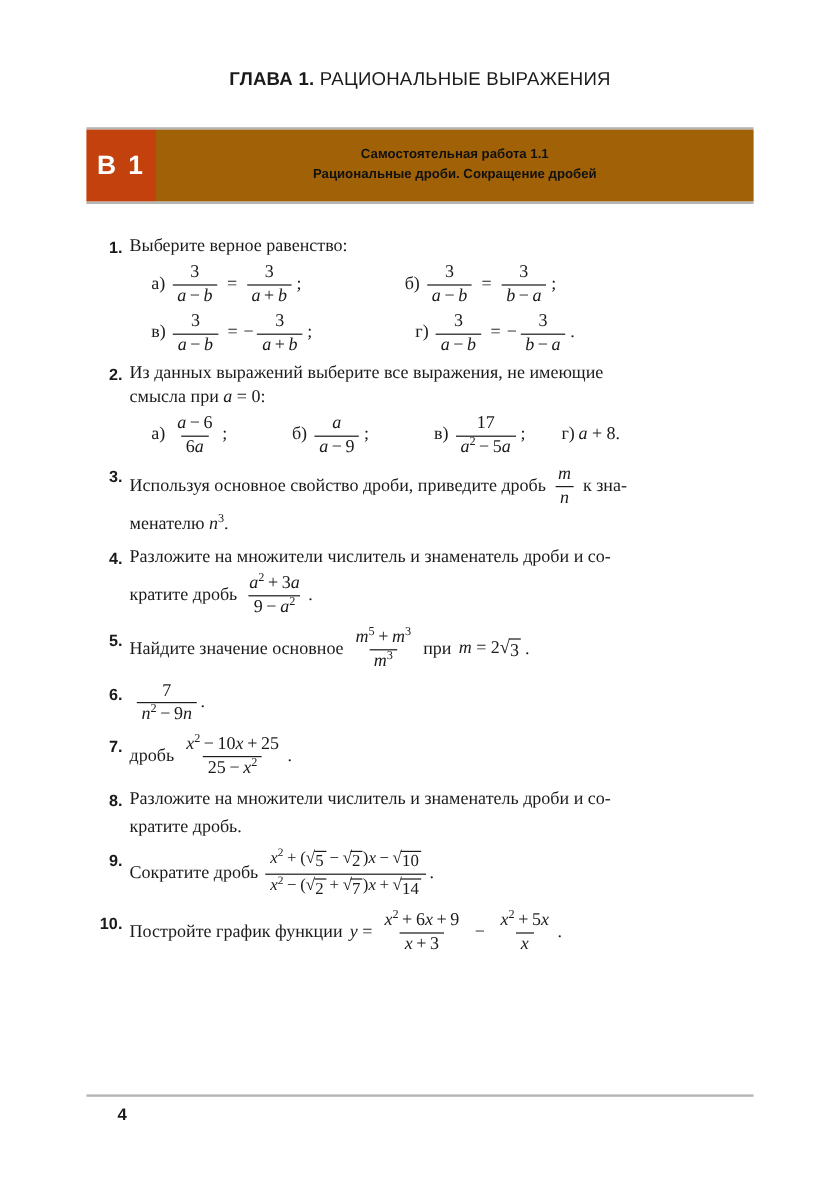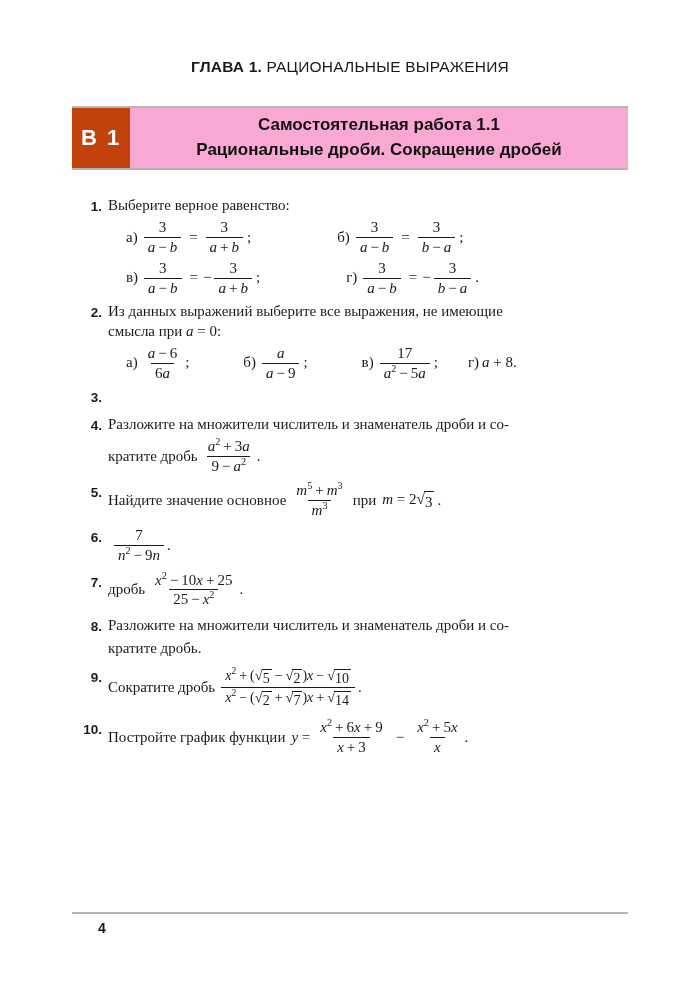--- a/index.html
+++ b/index.html
@@ -72,28 +72,28 @@
     display: flex;
     align-items: center;
     justify-content: center;
     letter-spacing: 2px;
   }
   .band-title {
     position: absolute;
     left: 58px; top: 0;
     width: 498px;
     height: 60px;
-    background: #f9a8d4;
+    background: #a16207;
     display: flex;
     flex-direction: column;
     align-items: center;
     justify-content: center;
     font-family: "Liberation Sans", "DejaVu Sans", sans-serif;
     font-weight: bold;
-    font-size: 17px;
+    font-size: 11px;
     line-height: 1.45;
     color: #111;
   }
 
   
   .tasks {
     position: absolute;
     left: 72px; top: 196px;
     width: 556px;
   }
@@ -332,20 +332,29 @@
             <span class="opt-label">г)</span>
             <span><span class="m">a</span> + <span class="num">8</span>.</span>
           </div>
         </div>
       </div>
     </div>
 
     <div class="task" style="margin-bottom:8px;">
       <div class="task-num">3.</div>
       <div class="task-body">
+        <div class="row">
+          <span>Используя основное свойство дроби, приведите дробь</span>
+          <span class="frac sp-l sp-r">
+            <span class="fr-n m">m</span>
+              <span class="fr-d m">n</span>
+          </span>
+          <span>к зна-</span>
+        </div>
+        <div class="line" style="margin-top:4px;">менателю <span class="m">n</span><sup class="exp n">3</sup>.</div>
       </div>
     </div>
 
     <div class="task" style="margin-bottom:8px;">
       <div class="task-num">4.</div>
       <div class="task-body">
         <div class="line">Разложите на множители числитель и знаменатель дроби и со-</div>
         <div class="row" style="margin-top:4px;">
           <span>кратите дробь</span>
           <span class="frac sp-l">

